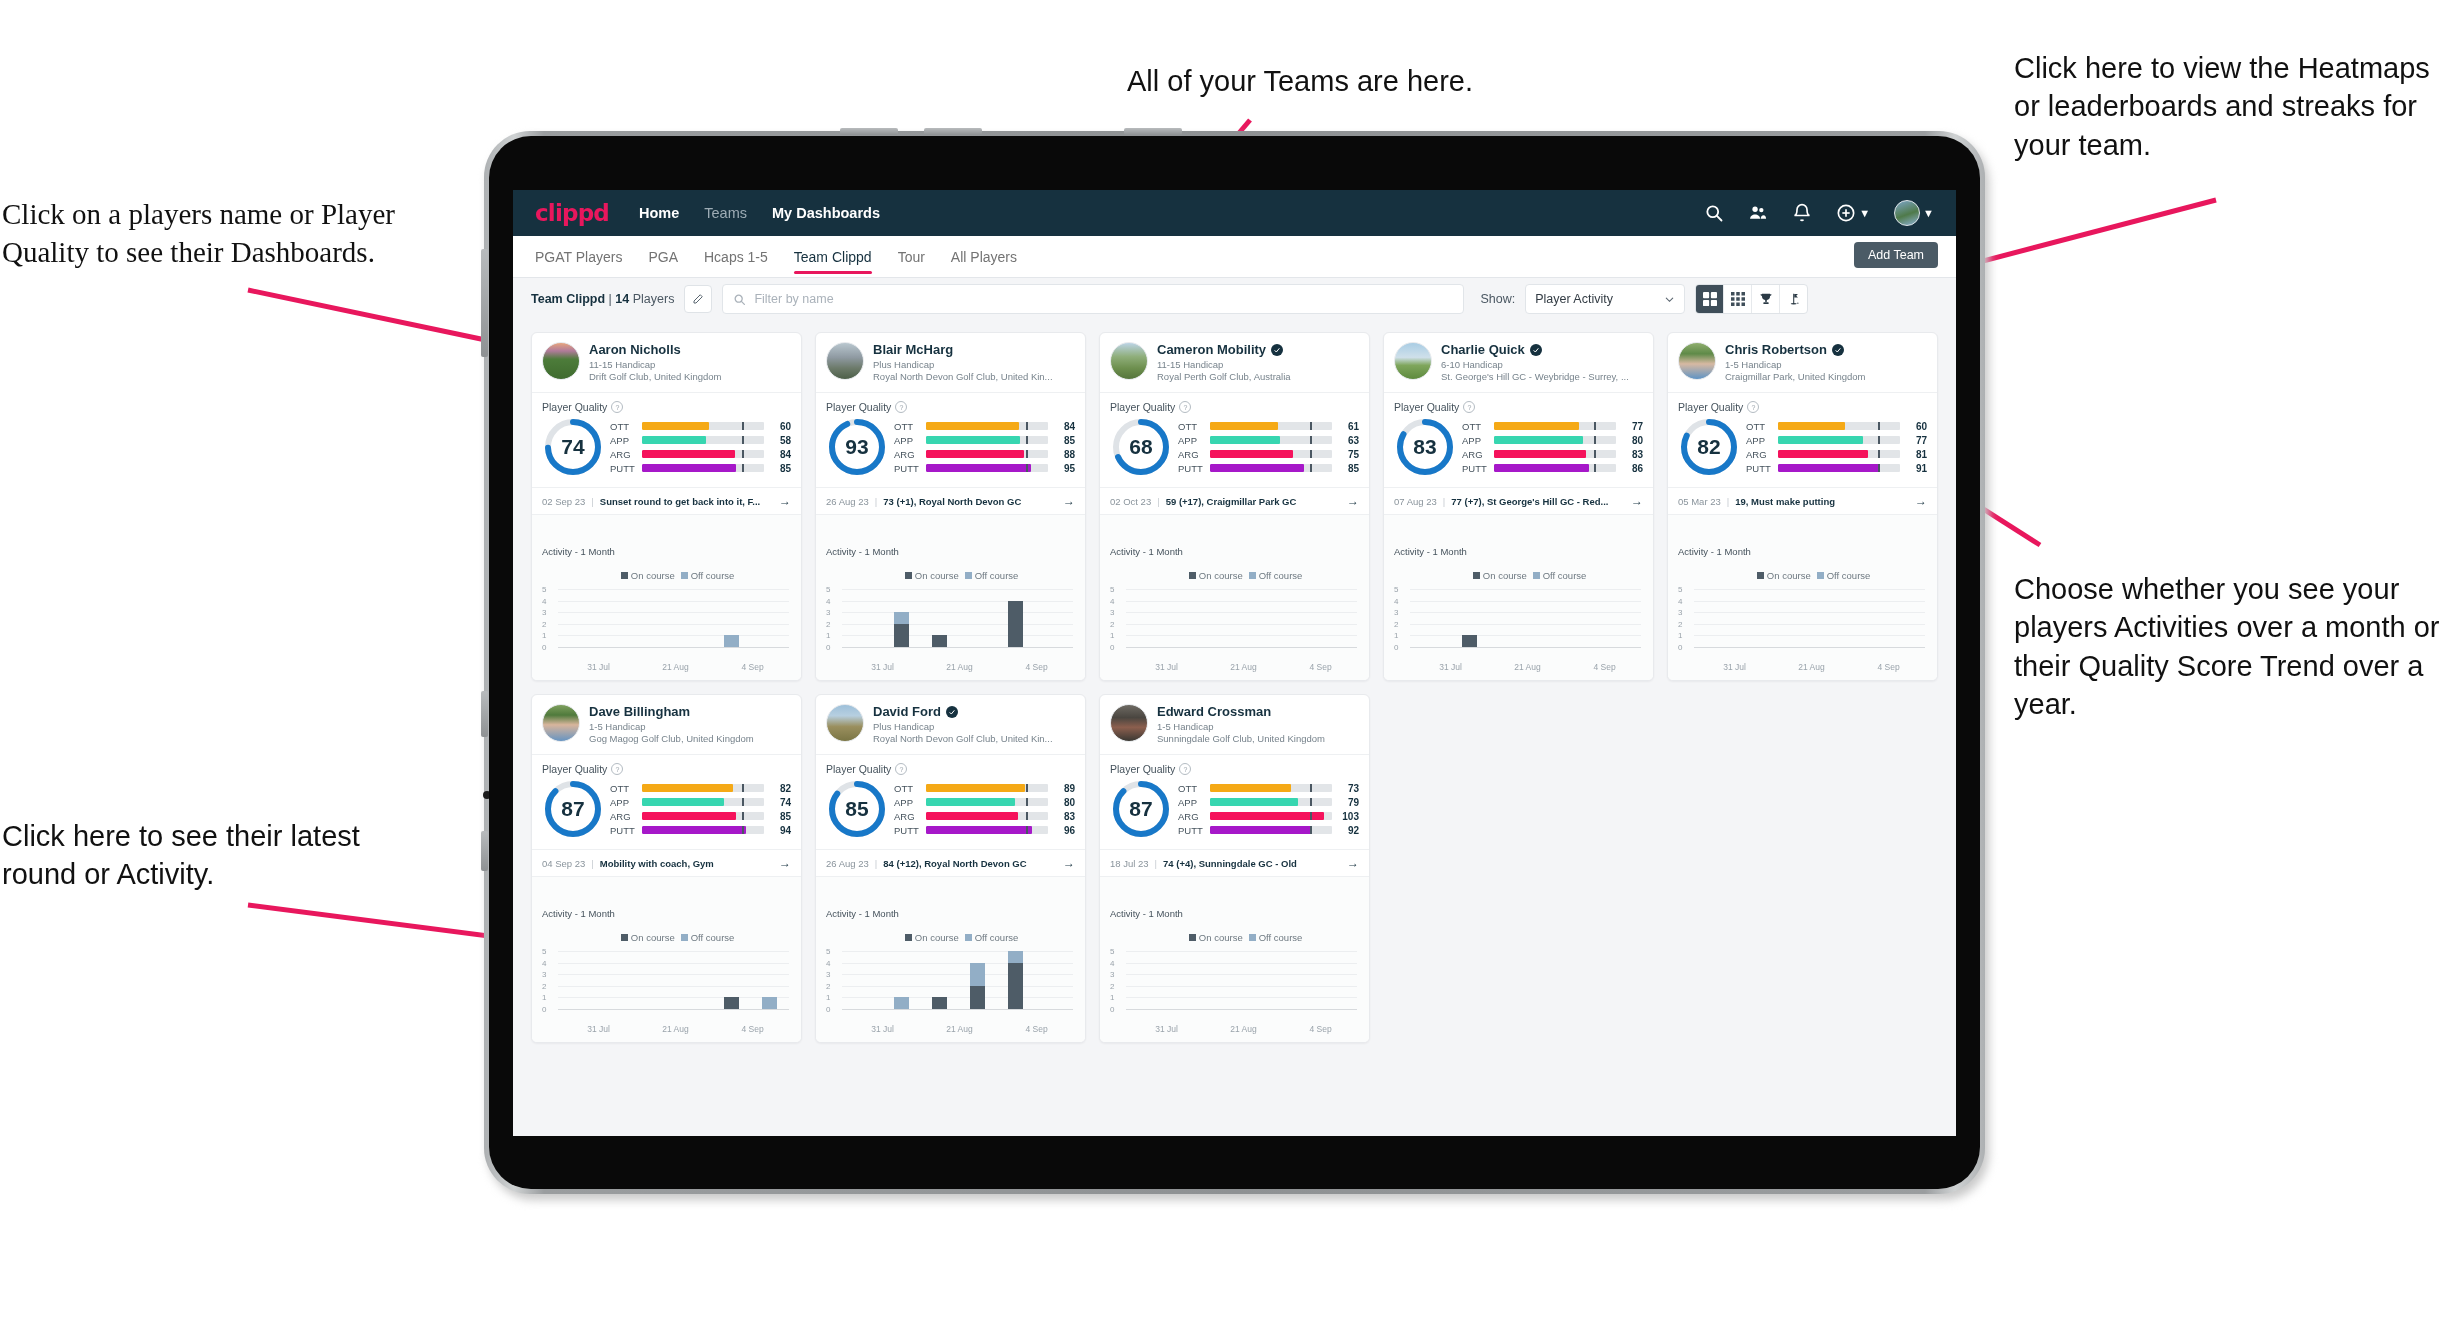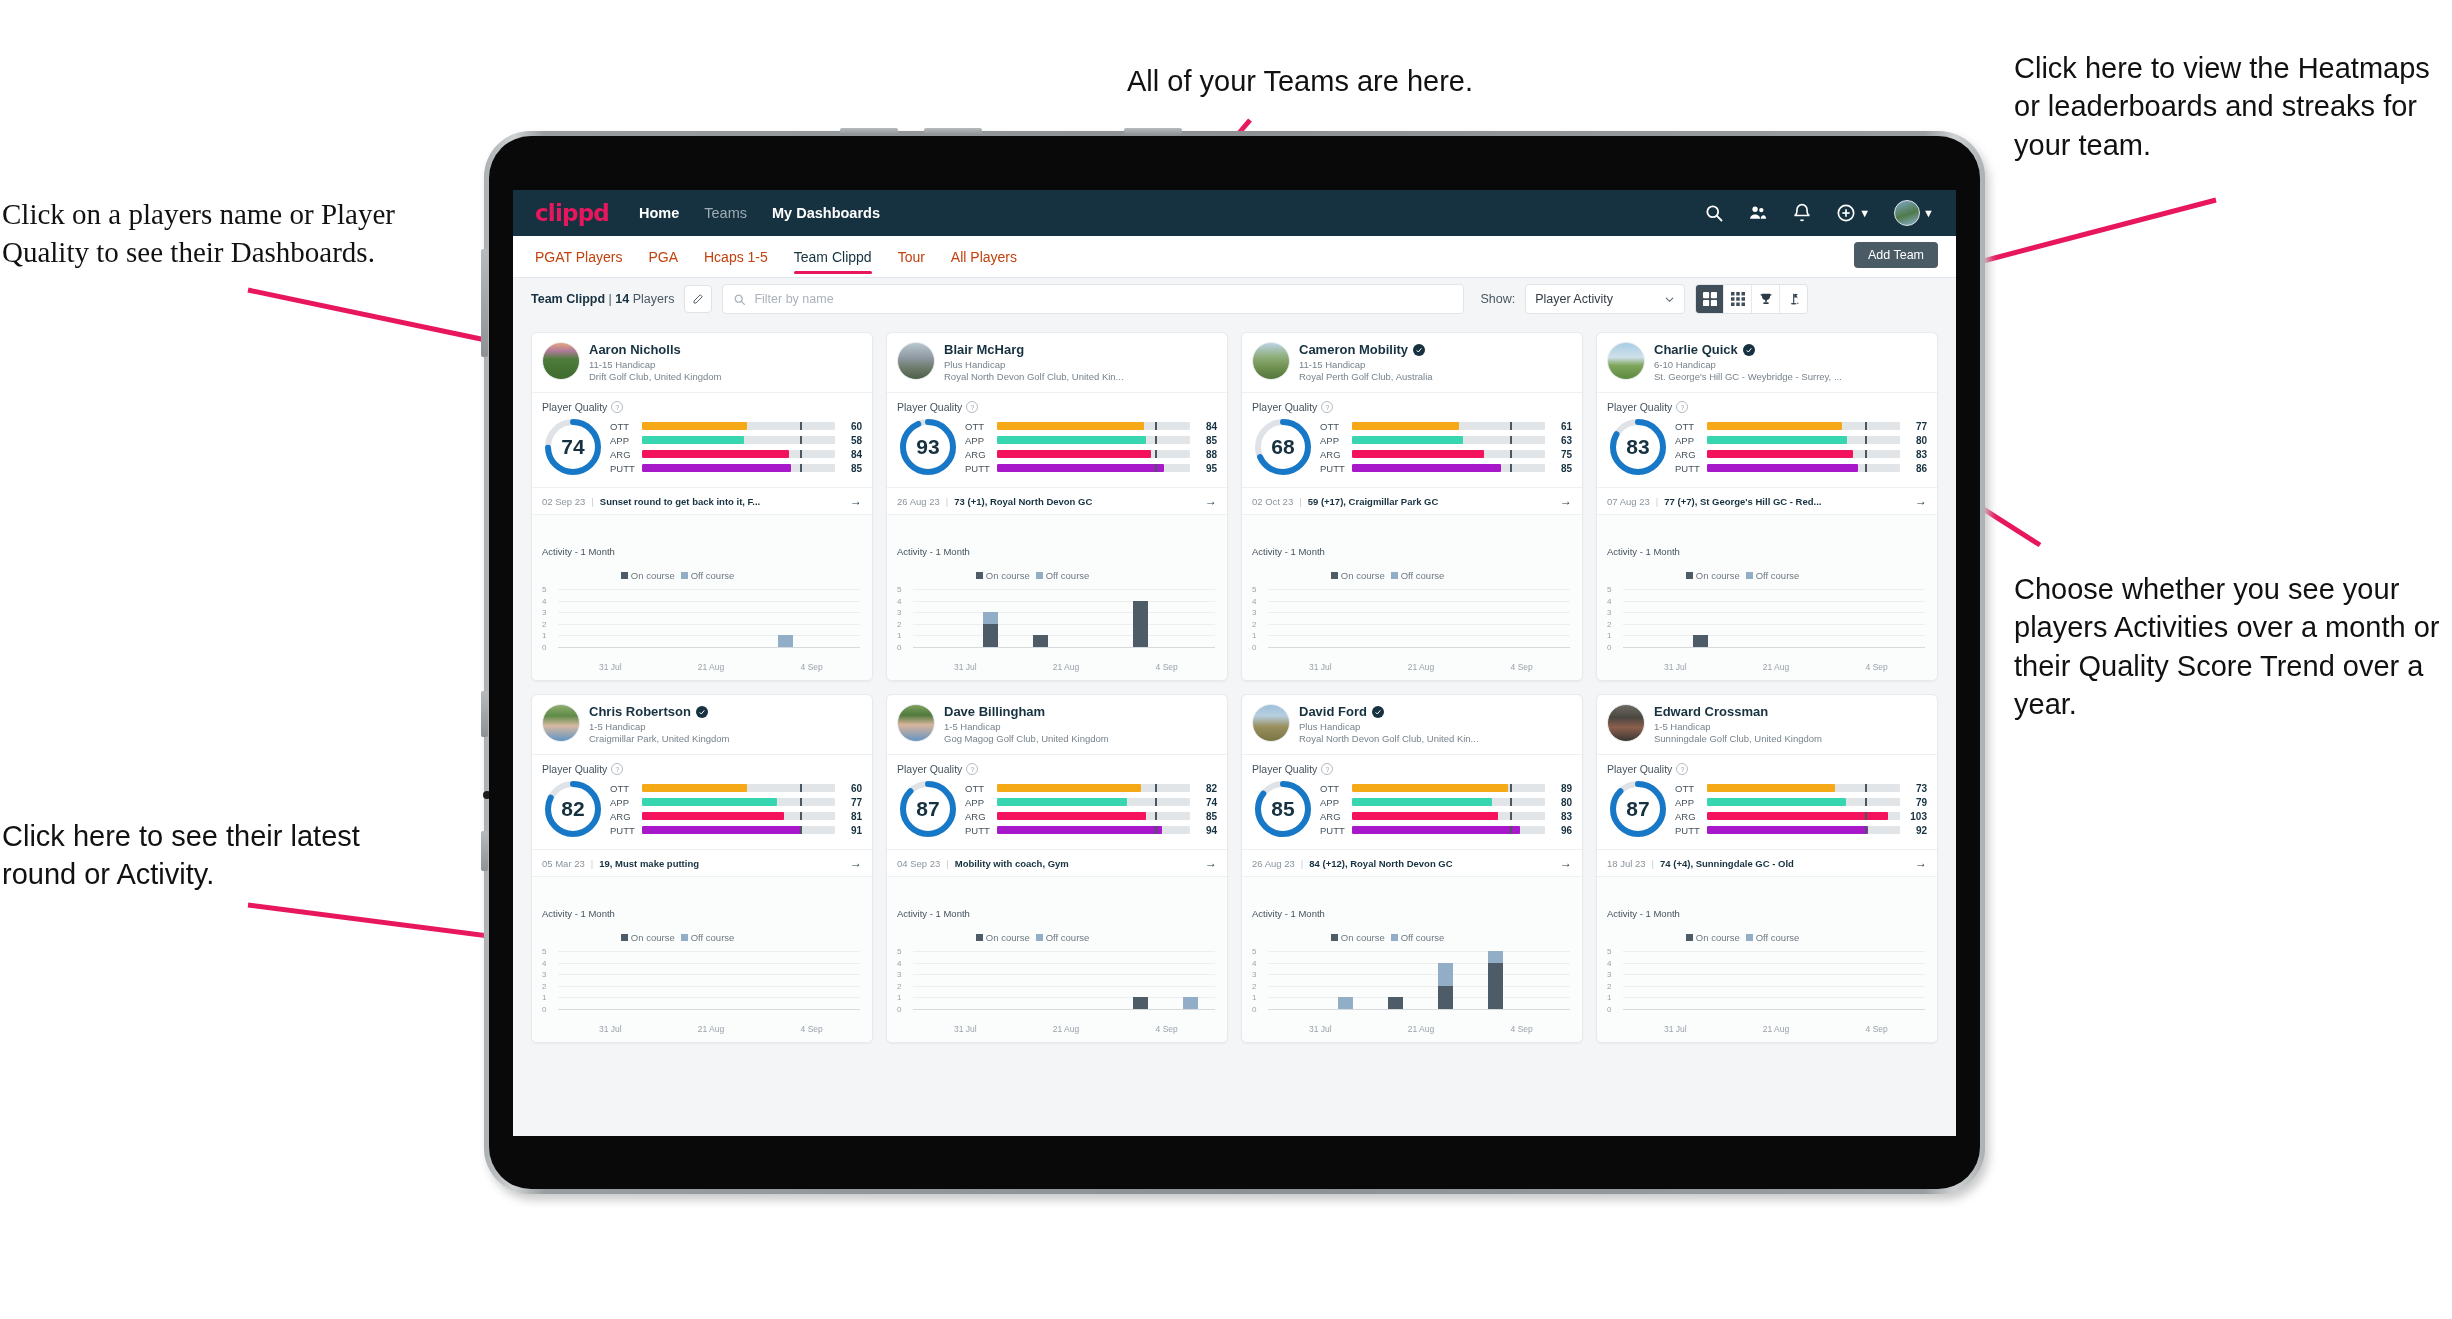--- a/index.html
+++ b/index.html
@@ -32,41 +32,41 @@
   .navlink{color:#ffffff;font-size:14.5px;margin-right:25px;font-weight:600;white-space:nowrap;}
   .navlink.dim{color:#9dacb5;font-weight:400;}
   .hdr-right{margin-left:auto;display:flex;align-items:center;gap:24px;}
   .hicon{width:20px;height:20px;color:#ffffff;display:block;}
   .avatar-hdr{width:24px;height:24px;border-radius:50%;background:linear-gradient(160deg,#7ea6c9,#4f7a4a 55%,#8fb3d6);border:1.5px solid #dfe6ea;}
   .caret{color:#ffffff;font-size:11px;margin-left:3px;}
   .plus-wrap{display:flex;align-items:center;}
 
   
   .tabs-row{height:42px;background:#ffffff;border-bottom:1px solid #e3e6ea;display:flex;align-items:center;padding:0 22px;box-sizing:border-box;position:relative;}
-  .tab-item{font-size:14px;color:#c2410c;margin-right:26px;position:relative;height:42px;display:flex;align-items:center;white-space:nowrap;}
+  .tab-item{font-size:14px;color:#737373;margin-right:26px;position:relative;height:42px;display:flex;align-items:center;white-space:nowrap;}
   .tab-item.active{color:#16313f;}
   .tab-item.active:after{content:"";position:absolute;left:0;right:0;bottom:4px;height:3px;background:#e8175d;border-radius:2px;}
   .addteam{position:absolute;right:18px;top:6px;background:#4b5b66;color:#fff;font-size:12.5px;padding:6px 14px;border-radius:4px;}
 
   
   .filter-row{height:42px;background:#f4f5f7;display:flex;align-items:center;padding:0 18px;box-sizing:border-box;gap:10px;}
   .teamlabel{font-size:12.5px;color:#4a5762;white-space:nowrap;}
   .teamlabel b{color:#16313f;}
   .pencil-btn{width:26px;height:26px;border:1px solid #dfe3e7;background:#fff;border-radius:4px;display:flex;align-items:center;justify-content:center;}
   .searchbox{flex:1;height:28px;background:#ffffff;border:1px solid #e1e5e9;border-radius:4px;display:flex;align-items:center;padding:0 10px;gap:8px;max-width:720px;}
   .searchbox .ph{color:#aab2ba;font-size:12.5px;}
   .showlabel{font-size:12.5px;color:#4a5762;margin-left:6px;}
   .select{height:28px;min-width:140px;background:#fff;border:1px solid #e1e5e9;border-radius:4px;display:flex;align-items:center;justify-content:space-between;padding:0 9px;font-size:12.5px;color:#333c44;}
   .seg{display:flex;border:1px solid #dfe3e7;border-radius:4px;overflow:hidden;background:#fff;}
   .seg div{width:27px;height:28px;display:flex;align-items:center;justify-content:center;border-right:1px solid #e6e9ec;}
   .seg div:last-child{border-right:none;}
   .seg div.on{background:#3f4e59;}
 
   
-  .grid{display:grid;grid-template-columns:repeat(4,1fr);gap:13px;padding:12px 18px;box-sizing:border-box;}
+  .grid{display:grid;grid-template-columns:repeat(5,1fr);gap:13px;padding:12px 18px;box-sizing:border-box;}
   .card{background:#ffffff;border:1px solid #e8eaed;border-radius:6px;overflow:hidden;box-shadow:0 1px 2px rgba(16,24,40,.05);}
   .card-head{display:flex;gap:9px;padding:9px 10px 10px 10px;align-items:flex-start;border-bottom:1px solid #eef0f2;}
   .pavatar{width:36px;height:36px;border-radius:50%;border:1.5px solid #e7eaed;flex:0 0 36px;}
   .pname{font-size:13px;font-weight:700;color:#16313f;display:flex;align-items:center;gap:5px;white-space:nowrap;overflow:hidden;}
   .verified{width:12px;height:12px;border-radius:50%;background:#16313f;display:inline-flex;align-items:center;justify-content:center;flex:0 0 12px;}
   .phcap{font-size:9.5px;color:#77838c;margin-top:2px;}
   .pclub{font-size:9.5px;color:#77838c;margin-top:1px;white-space:nowrap;overflow:hidden;text-overflow:ellipsis;max-width:220px;}
   .pq-sec{padding:8px 10px 9px 10px;border-bottom:1px solid #eef0f2;}
   .pq-title{font-size:10.5px;color:#45525c;display:flex;align-items:center;gap:4px;margin-bottom:3px;}
   .qmark{width:10px;height:10px;border-radius:50%;border:1px solid #b4bcc3;color:#9aa3ab;font-size:7px;display:flex;align-items:center;justify-content:center;}

